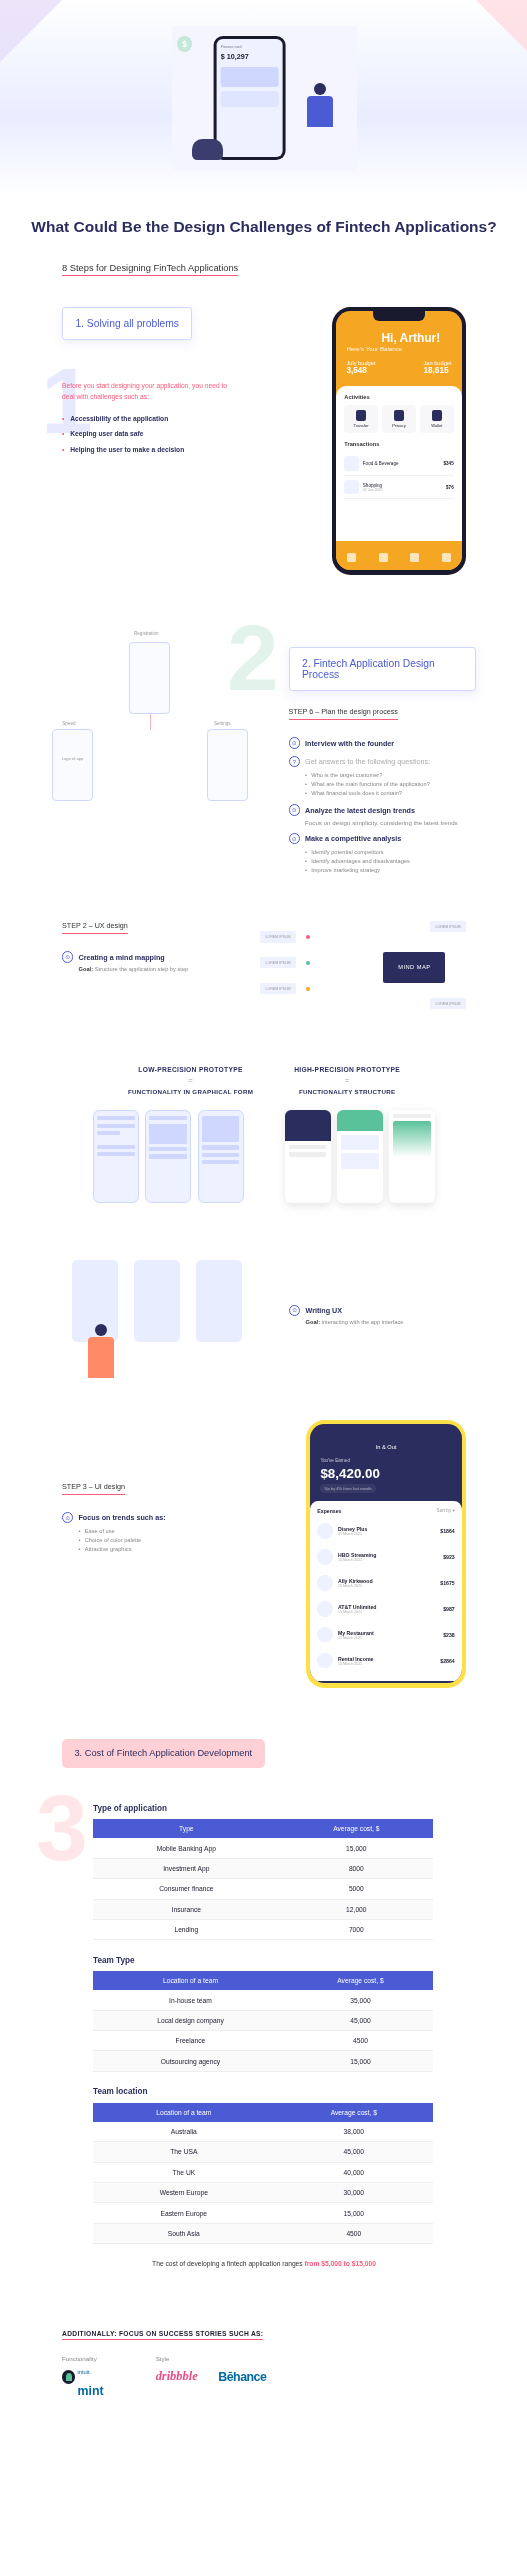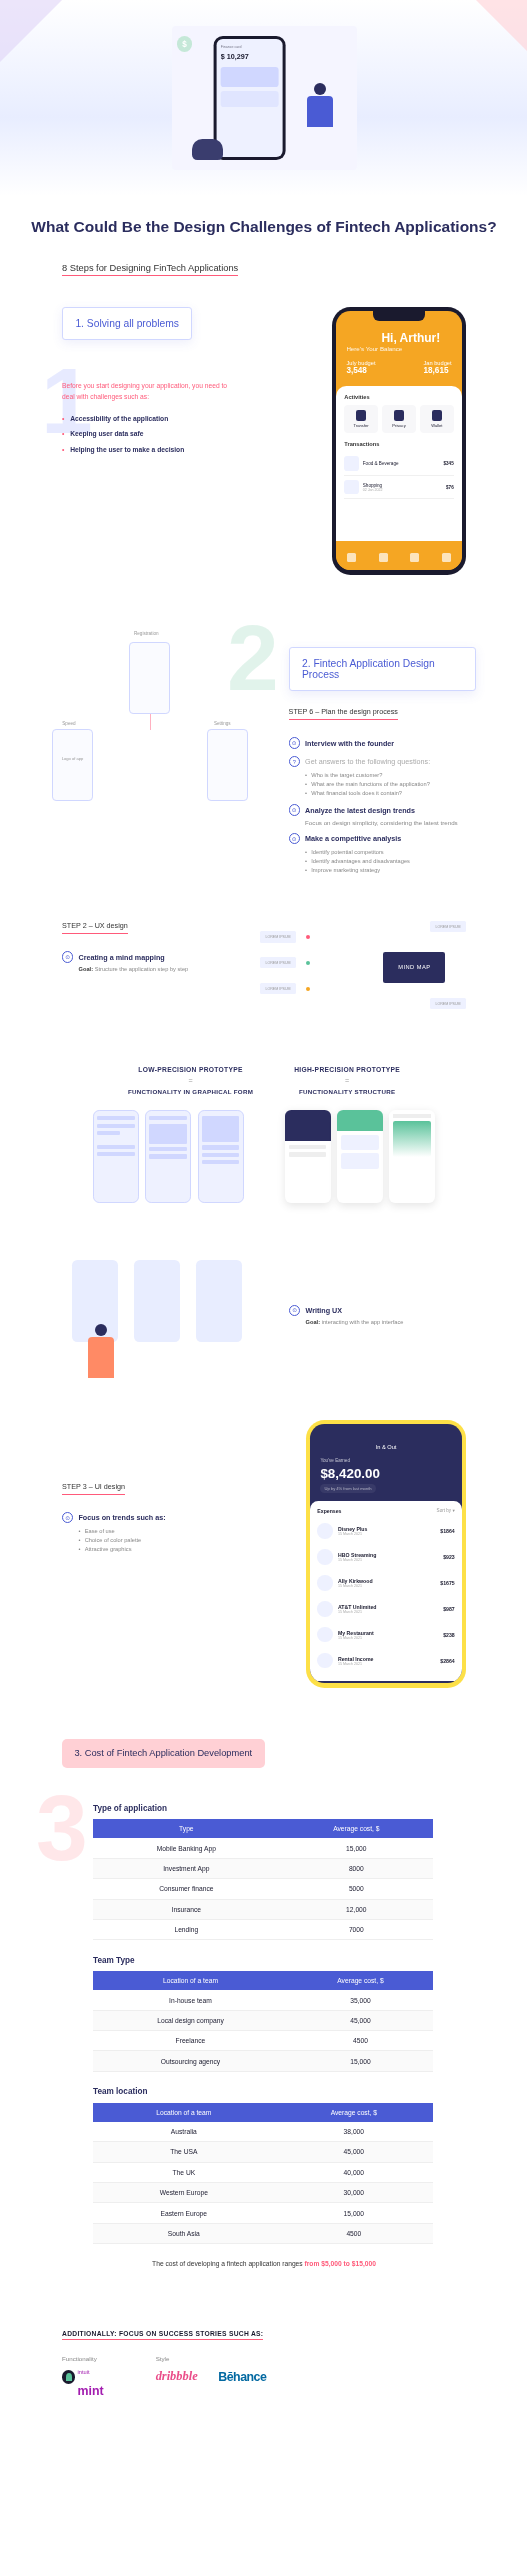--- a/index.html
+++ b/index.html
@@ -125,21 +125,21 @@
 .cost-note { text-align: center; font-size: 6.7px; color: #333; margin: 15.5px 0; }
 .cost-note .highlight { color: #ff5a7a; font-weight: 600; }
 
 .success-section { padding: 15.5px 62px 41px; }
 .success-head { font-size: 6.7px; font-weight: 700; letter-spacing: 0.3px; border-bottom: 1px solid #ff5a7a; display: inline-block; padding-bottom: 2.1px; margin-bottom: 15.5px; }
 .brand-row { display: flex; gap: 52px; align-items: flex-start; }
 .brand-col { text-align: left; }
 .brand-label { font-size: 6.2px; color: #888; margin-bottom: 7.2px; }
 .brand-logos { display: flex; gap: 20.6px; align-items: flex-end; }
 .brand-logo { font-size: 12.4px; font-weight: 700; }
-.mint { color: #a21caf; }
+.mint { color: #0369a1; }
 .mint-icon { display: inline-block; width: 13.4px; height: 13.4px; border-radius: 50%; background: #1a1a2e; vertical-align: middle; margin-right: 2.1px; position: relative; }
 .mint-icon::after { content: ''; position: absolute; width: 6.2px; height: 8.2px; background: #5ac29a; border-radius: 50% 50% 0 0; left: 3.6px; top: 2.1px; }
 .dribbble { color: #ea4c89; font-family: cursive; font-style: italic; }
 .behance { color: #0369a1; letter-spacing: -0.5px; }
 </style>
 </head>
 <body>
 
 <div class="hero">
   <div class="hero-corner-tl"></div>

